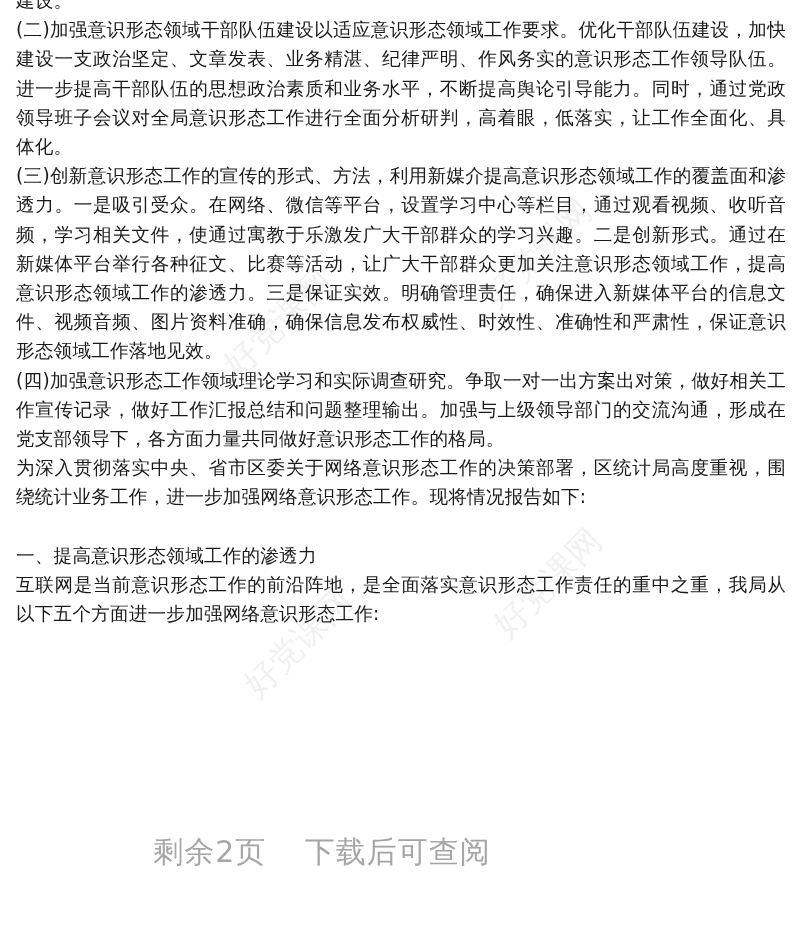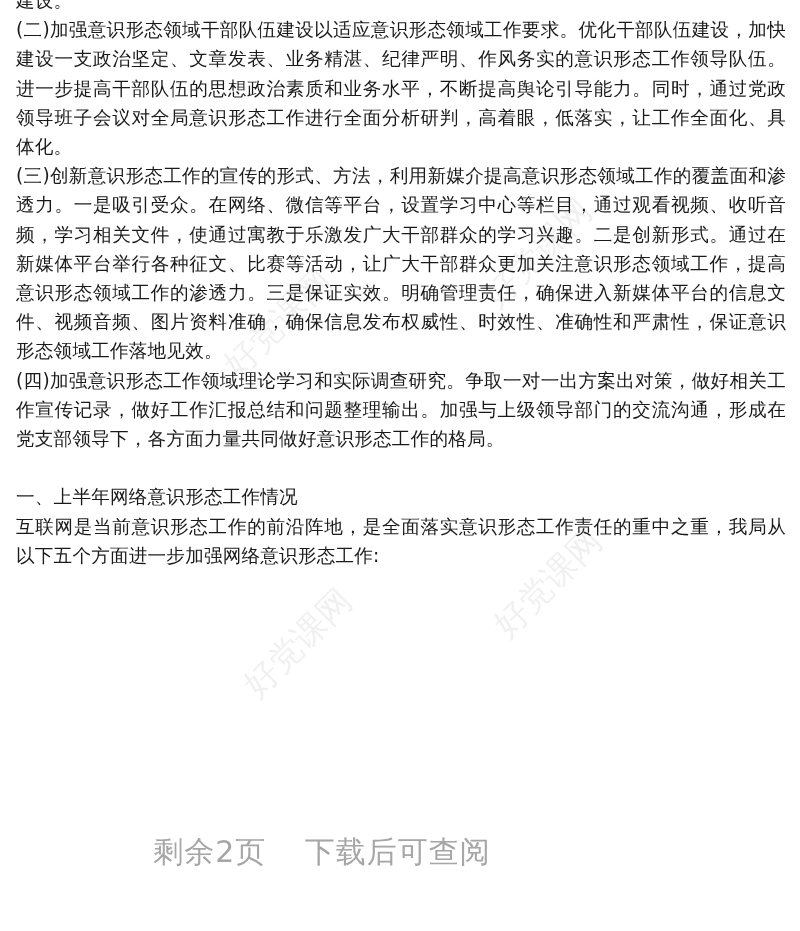--- a/index.html
+++ b/index.html
@@ -32,21 +32,22 @@
 <div class="watermark" style="left:210px; top:300px;">好党课网</div>
 <div class="watermark" style="left:470px; top:230px;">好党课网</div>
 <div class="watermark" style="left:480px; top:560px;">好党课网</div>
 <div class="watermark" style="left:230px; top:620px;">好党课网</div>
 
 <div class="doc">
   <p>建设。</p>
   <p>(二)加强意识形态领域干部队伍建设以适应意识形态领域工作要求。优化干部队伍建设，加快建设一支政治坚定、文章发表、业务精湛、纪律严明、作风务实的意识形态工作领导队伍。进一步提高干部队伍的思想政治素质和业务水平，不断提高舆论引导能力。同时，通过党政领导班子会议对全局意识形态工作进行全面分析研判，高着眼，低落实，让工作全面化、具体化。</p>
   <p>(三)创新意识形态工作的宣传的形式、方法，利用新媒介提高意识形态领域工作的覆盖面和渗透力。一是吸引受众。在网络、微信等平台，设置学习中心等栏目，通过观看视频、收听音频，学习相关文件，使通过寓教于乐激发广大干部群众的学习兴趣。二是创新形式。通过在新媒体平台举行各种征文、比赛等活动，让广大干部群众更加关注意识形态领域工作，提高意识形态领域工作的渗透力。三是保证实效。明确管理责任，确保进入新媒体平台的信息文件、视频音频、图片资料准确，确保信息发布权威性、时效性、准确性和严肃性，保证意识形态领域工作落地见效。</p>
   <p>(四)加强意识形态工作领域理论学习和实际调查研究。争取一对一出方案出对策，做好相关工作宣传记录，做好工作汇报总结和问题整理输出。加强与上级领导部门的交流沟通，形成在党支部领导下，各方面力量共同做好意识形态工作的格局。</p>
+  <p>为深入贯彻落实中央、省市区委关于网络意识形态工作的决策部署，区统计局高度重视，围绕统计业务工作，进一步加强网络意识形态工作。现将情况报告如下:</p>
   <p class="blank"></p>
-  <p>一、上半年网络意识形态工作情况</p>
+  <p>一、提高意识形态领域工作的渗透力</p>
   <p>互联网是当前意识形态工作的前沿阵地，是全面落实意识形态工作责任的重中之重，我局从以下五个方面进一步加强网络意识形态工作:</p>
 </div>
 
 <div class="remaining">
   <span>剩余2页</span>
   <span>下载后可查阅</span>
 </div>
 
 </body></html>

